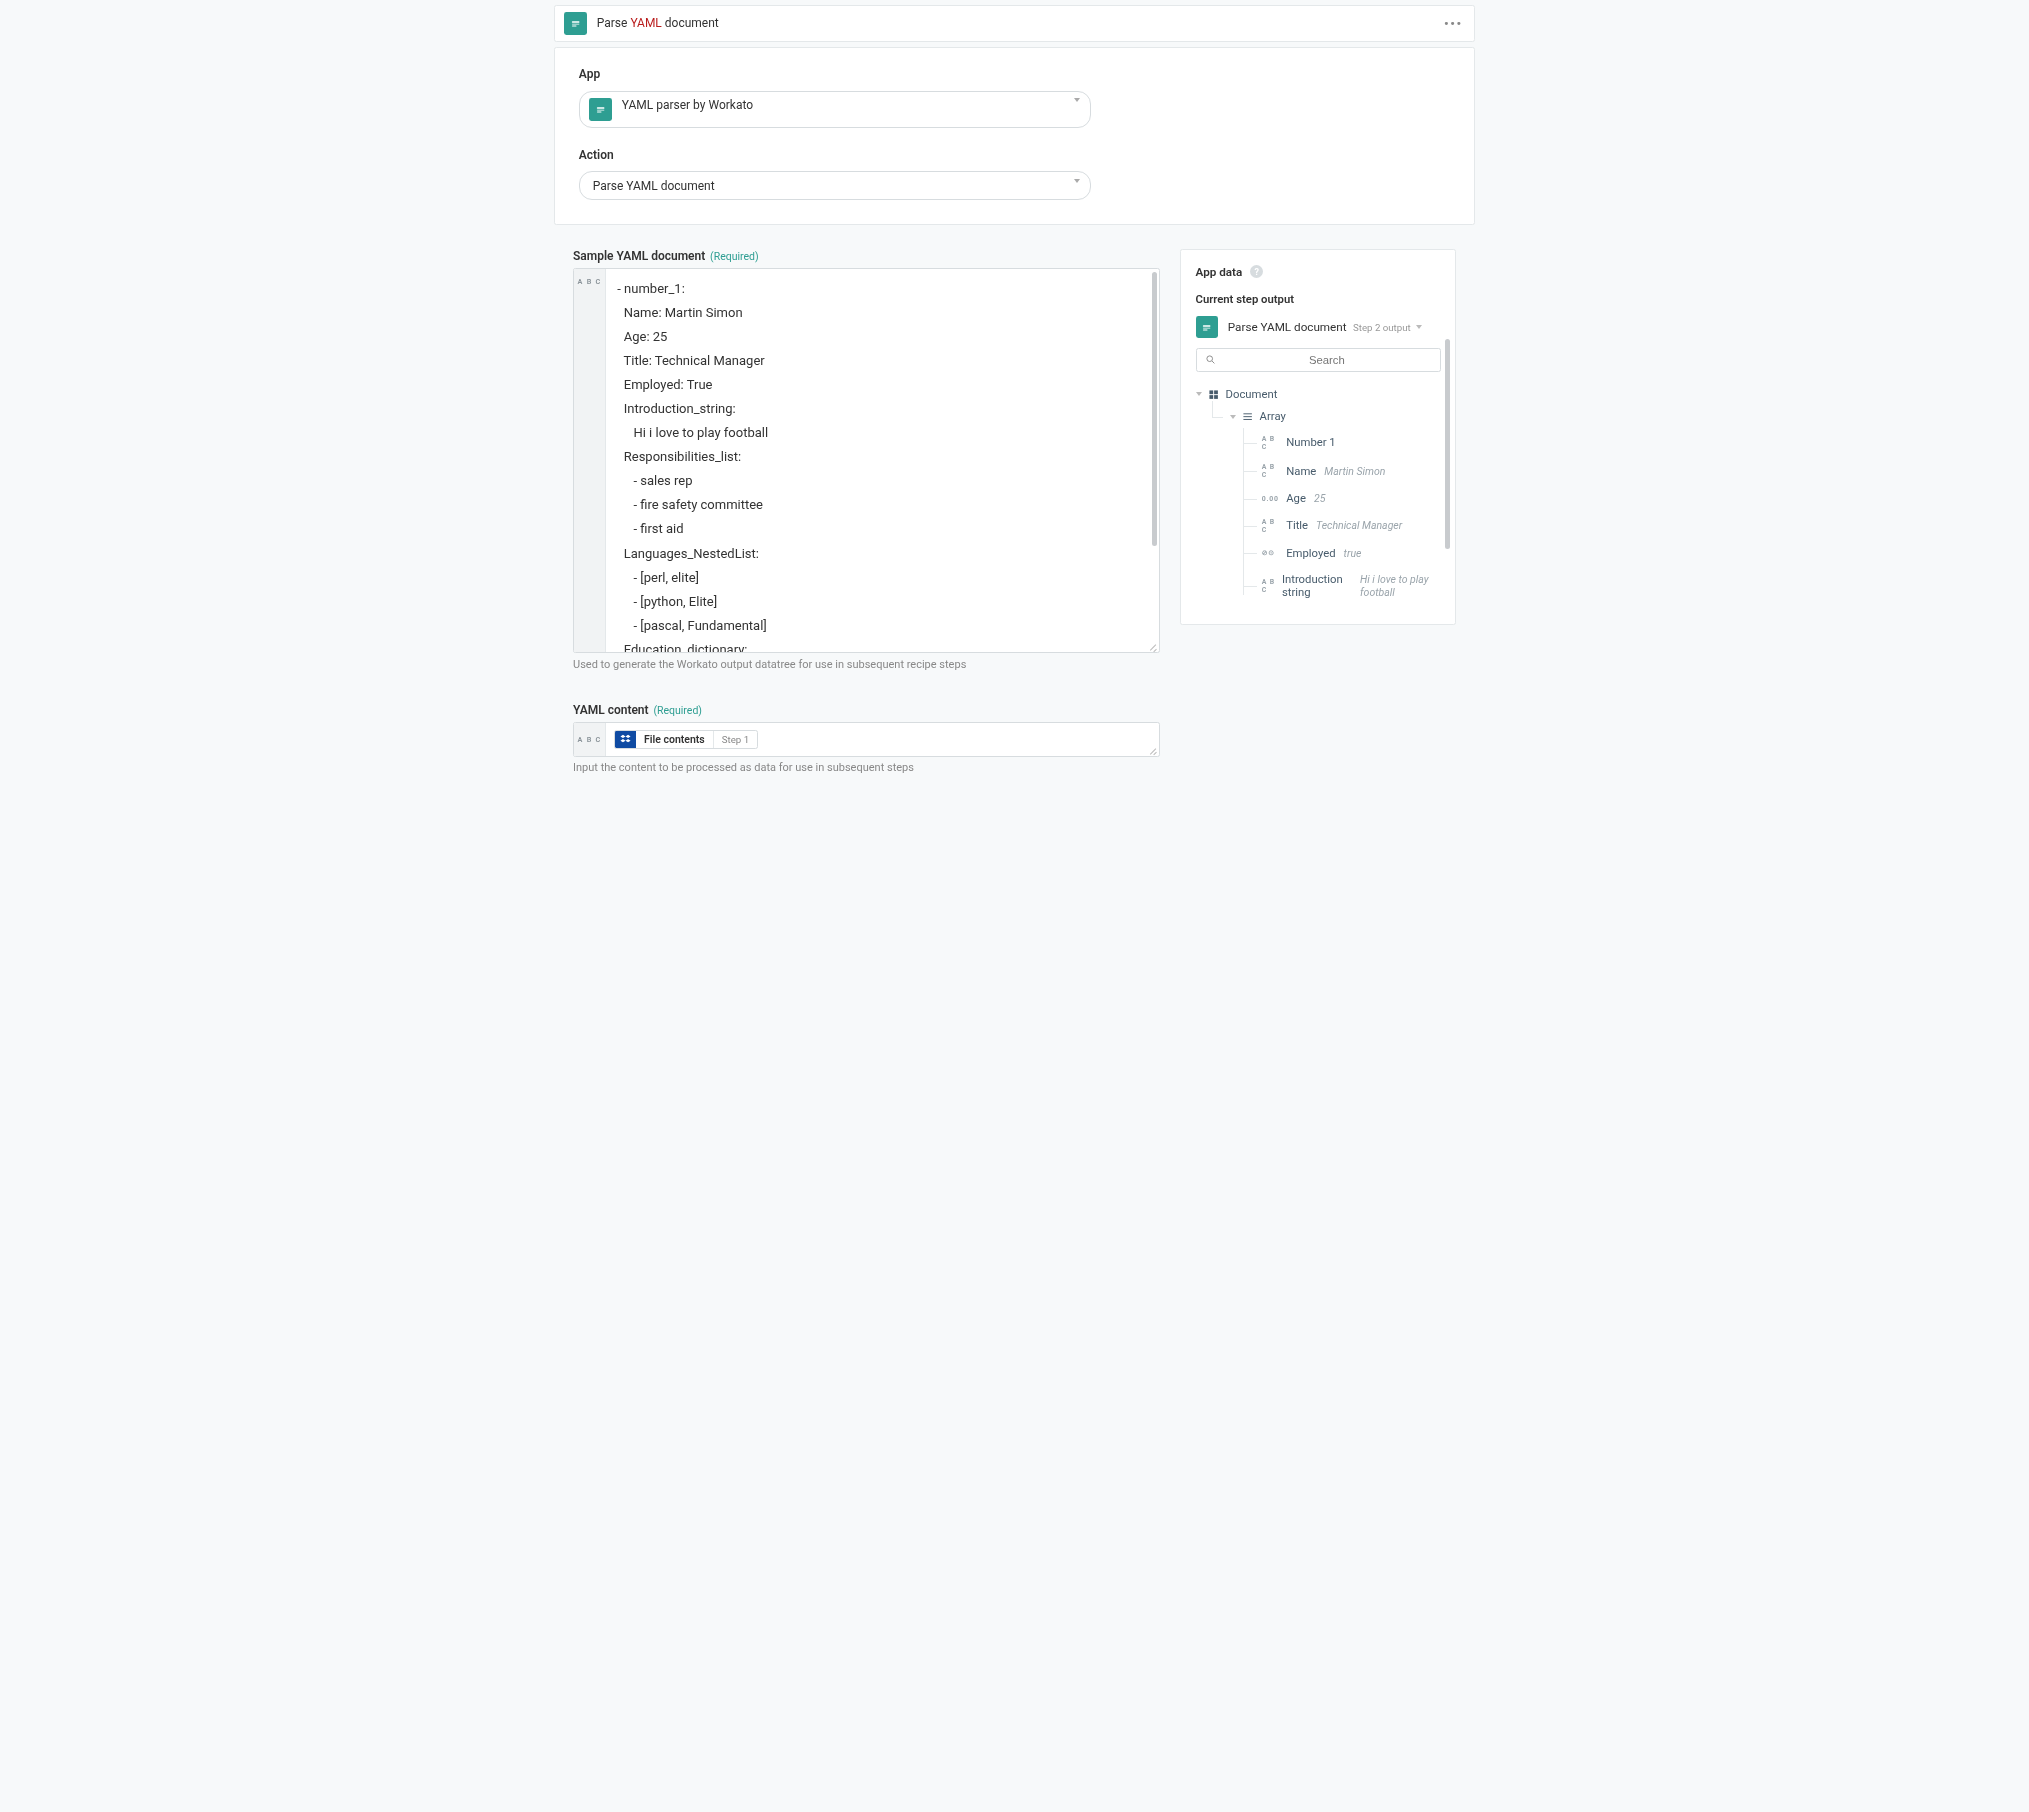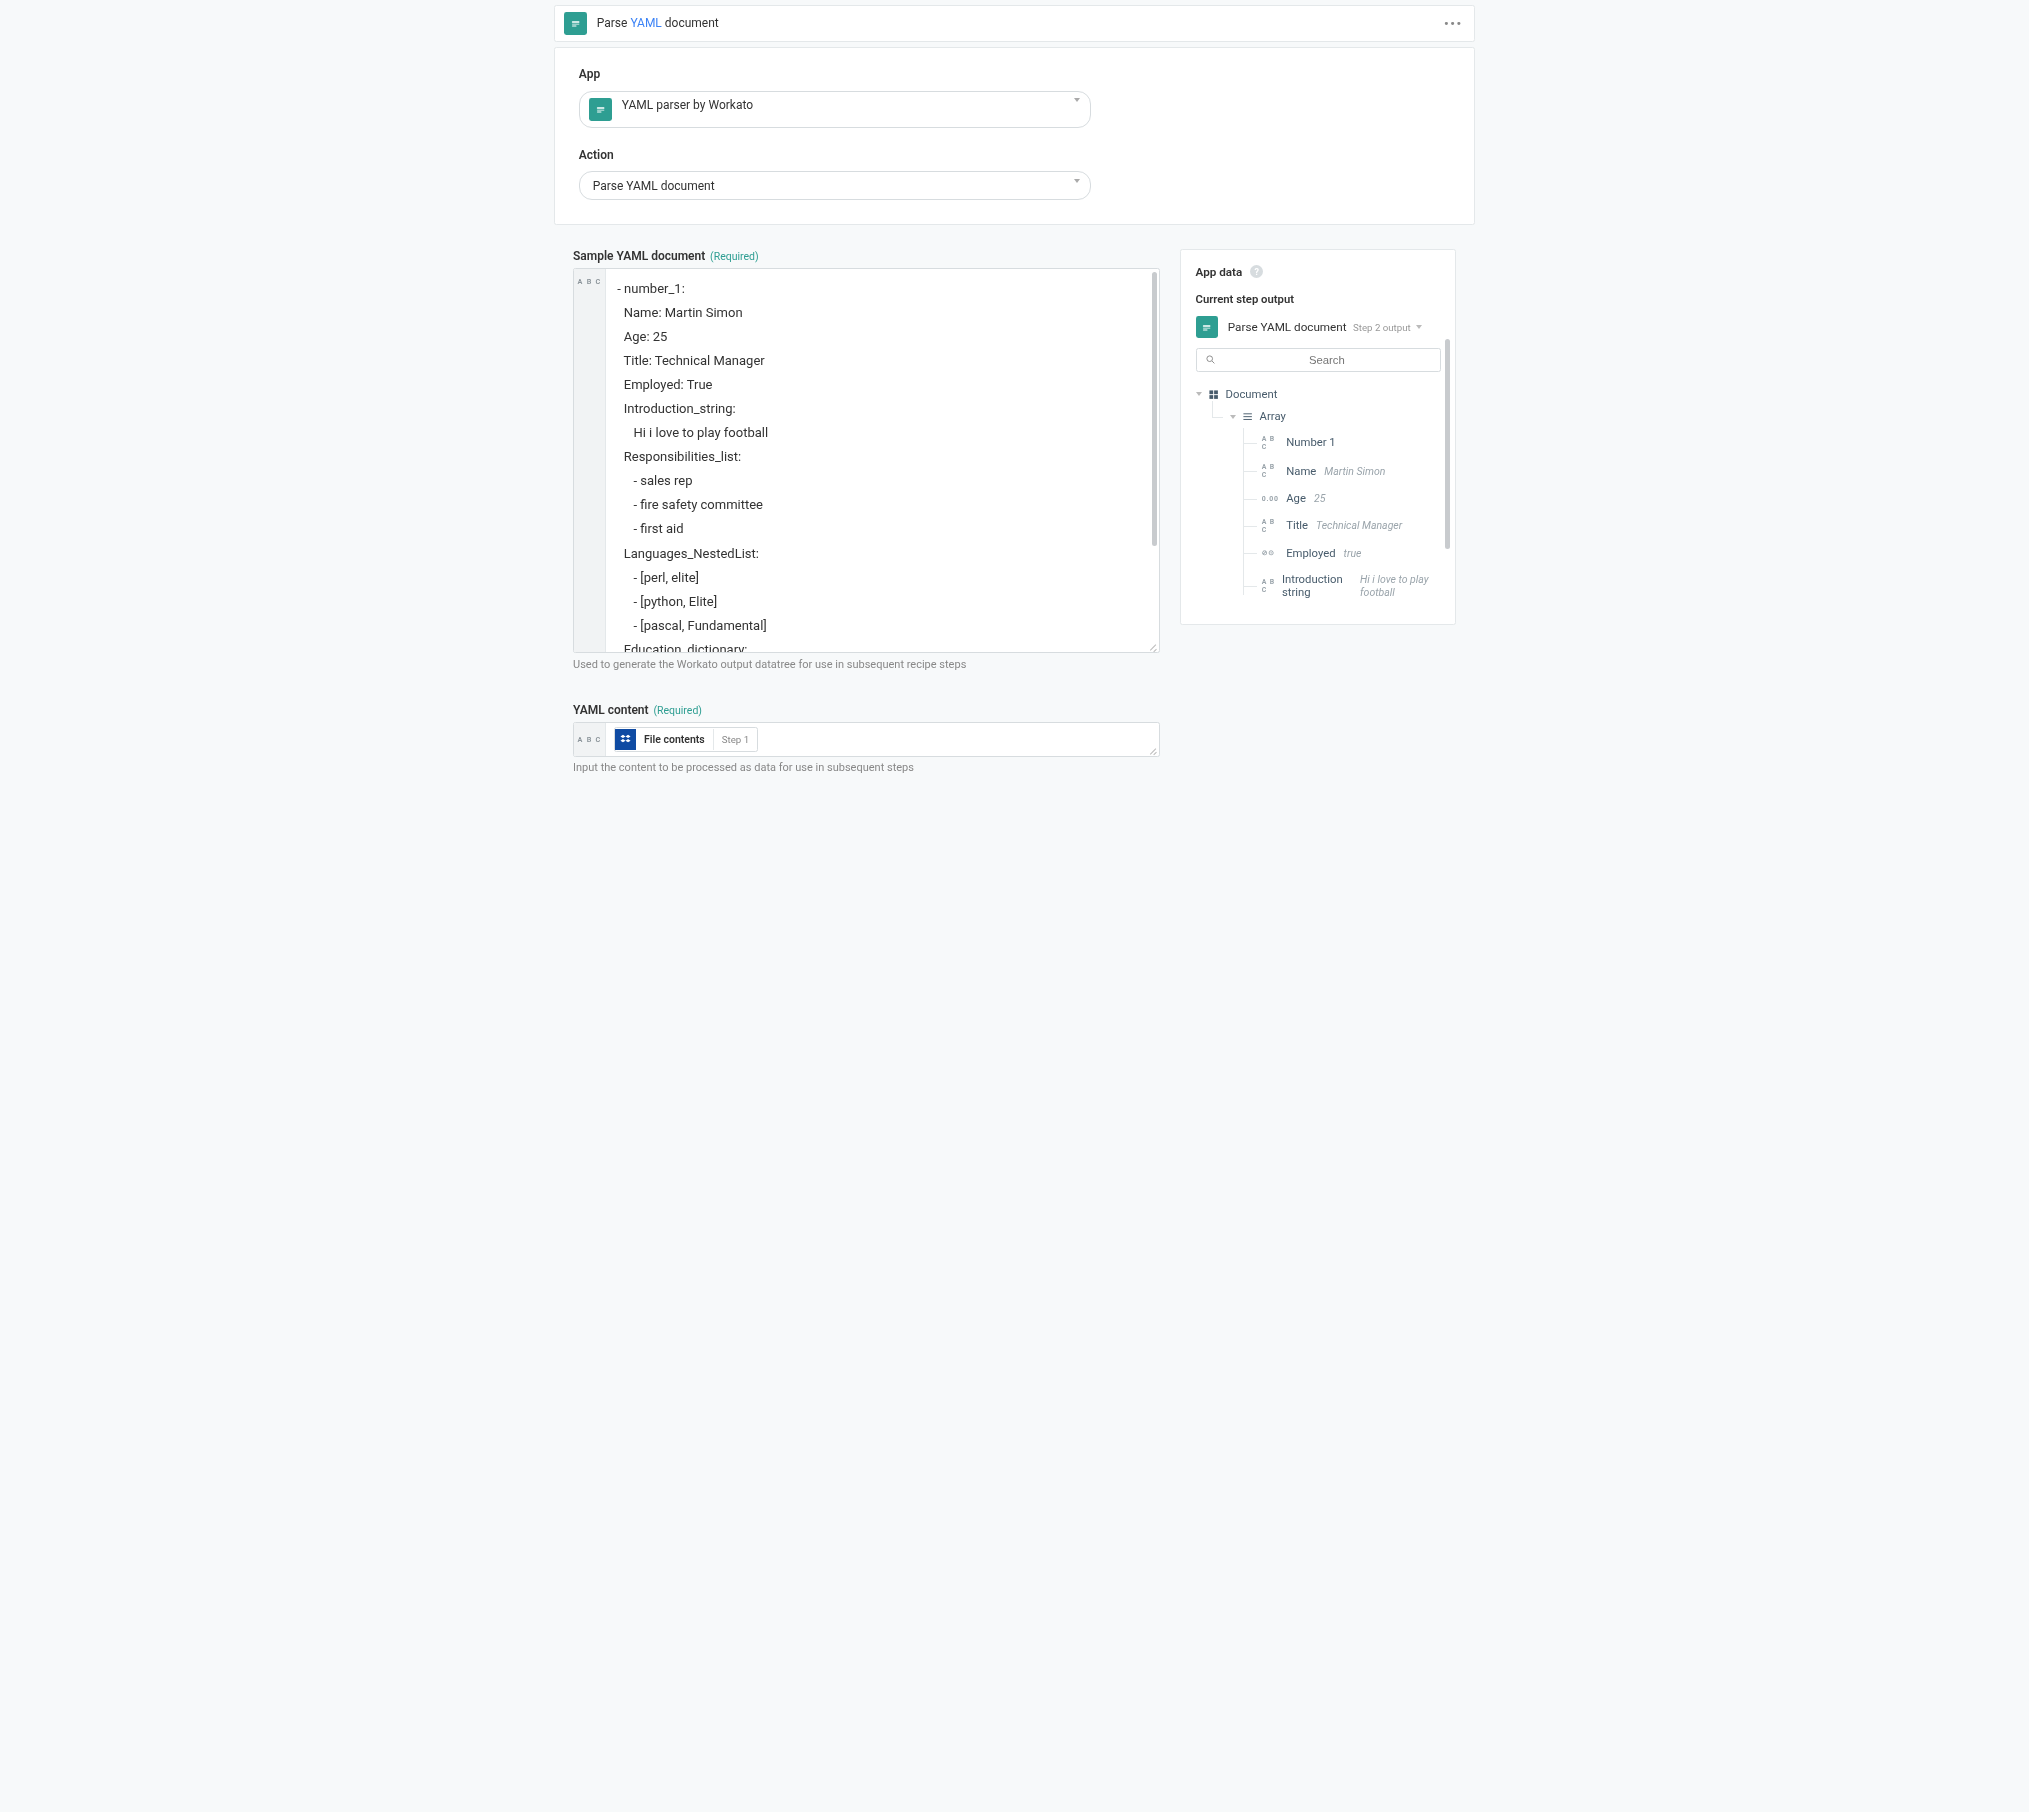--- a/index.html
+++ b/index.html
@@ -37,21 +37,21 @@
   justify-content: center;
   color: #fff;
   margin-right: 9.7px;
   flex-shrink: 0;
 }
 .icon-box svg { width: 11.3px; height: 11.3px; }
 .step-title {
   font-size: 12px;
   color: #333;
 }
-.step-title .link { color: #3b82f6; }
+.step-title .link { color: #b91c1c; }
 .dots-menu {
   position: absolute;
   right: 11.3px;
   top: 50%;
   transform: translateY(-50%);
   letter-spacing: 1.6px;
   color: #888;
   cursor: pointer;
   font-size: 13px;
   font-weight: bold;
@@ -188,21 +188,21 @@
   letter-spacing: 1.2px;
   font-weight: 600;
 }
 .pill {
   display: inline-flex;
   align-items: center;
   border: 0.8px solid #d7dcdf;
   border-radius: 2.4px;
   margin-left: 8px;
   overflow: hidden;
-  height: 25px;
+  height: 19px;
 }
 .pill .dbx {
   width: 21px;
   height: 21px;
   background: #0f4ba3;
   display: flex;
   align-items: center;
   justify-content: center;
 }
 .pill .dbx svg { width: 11.3px; height: 11.3px; }

